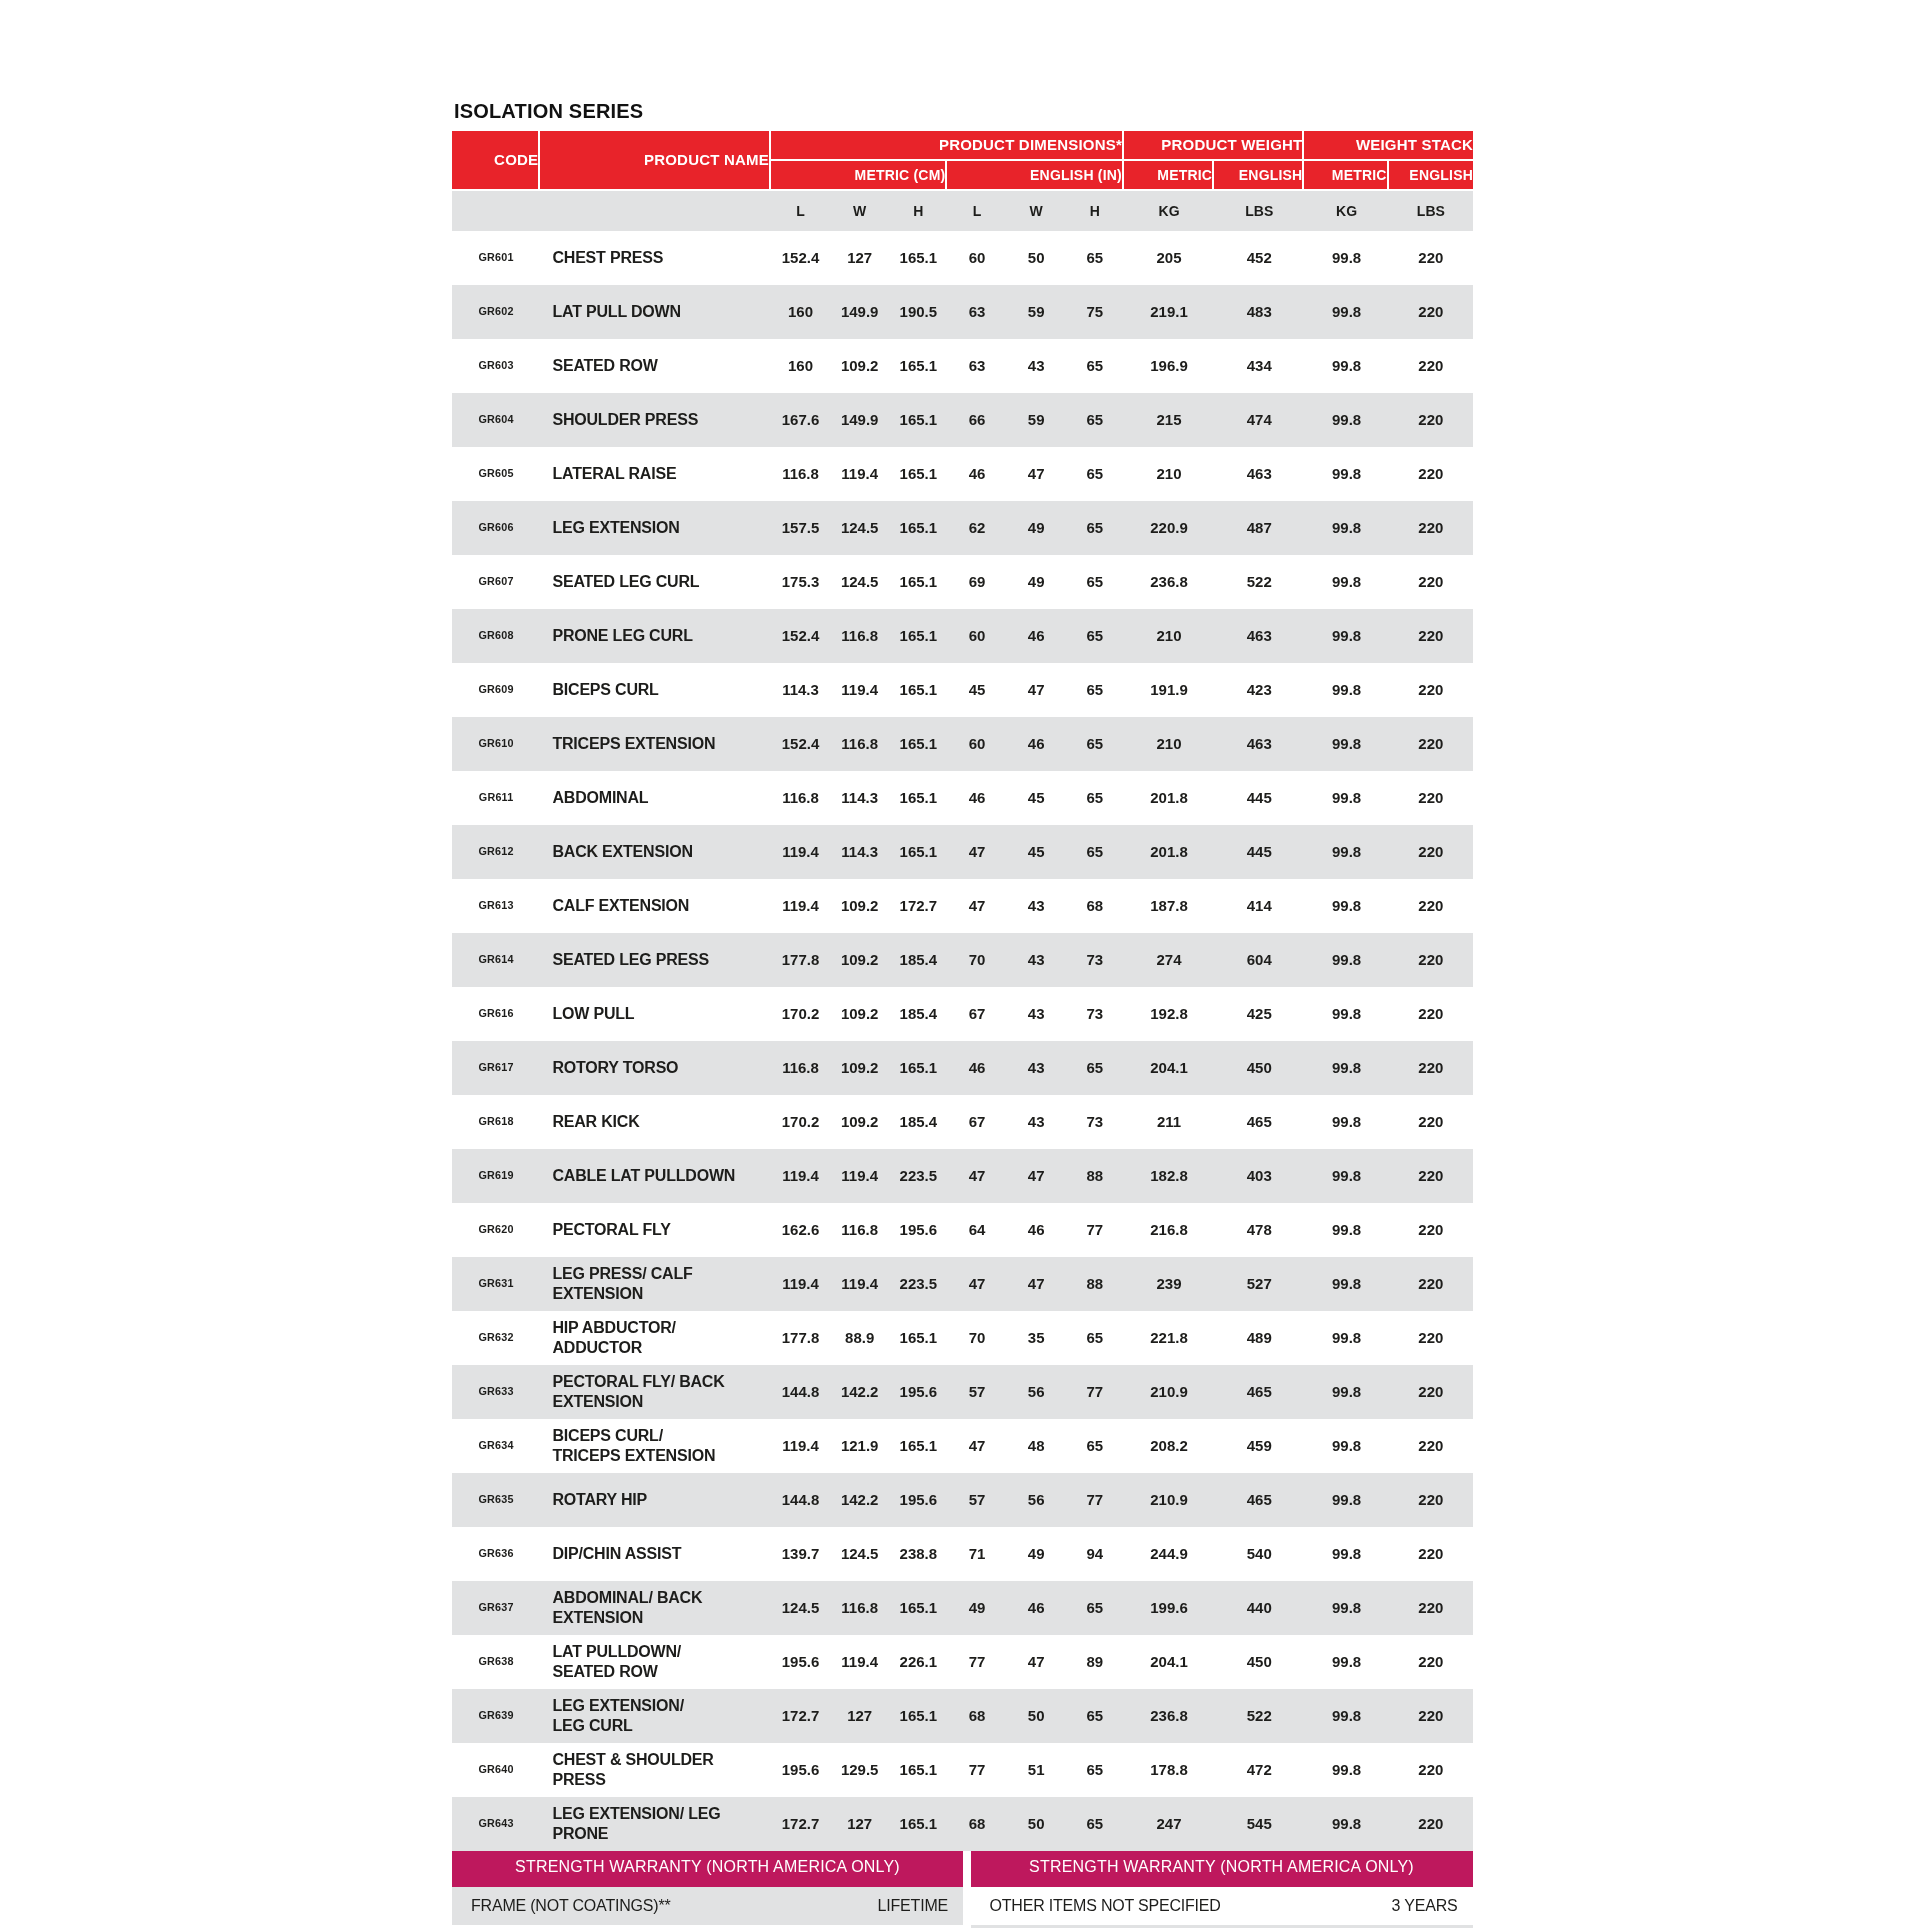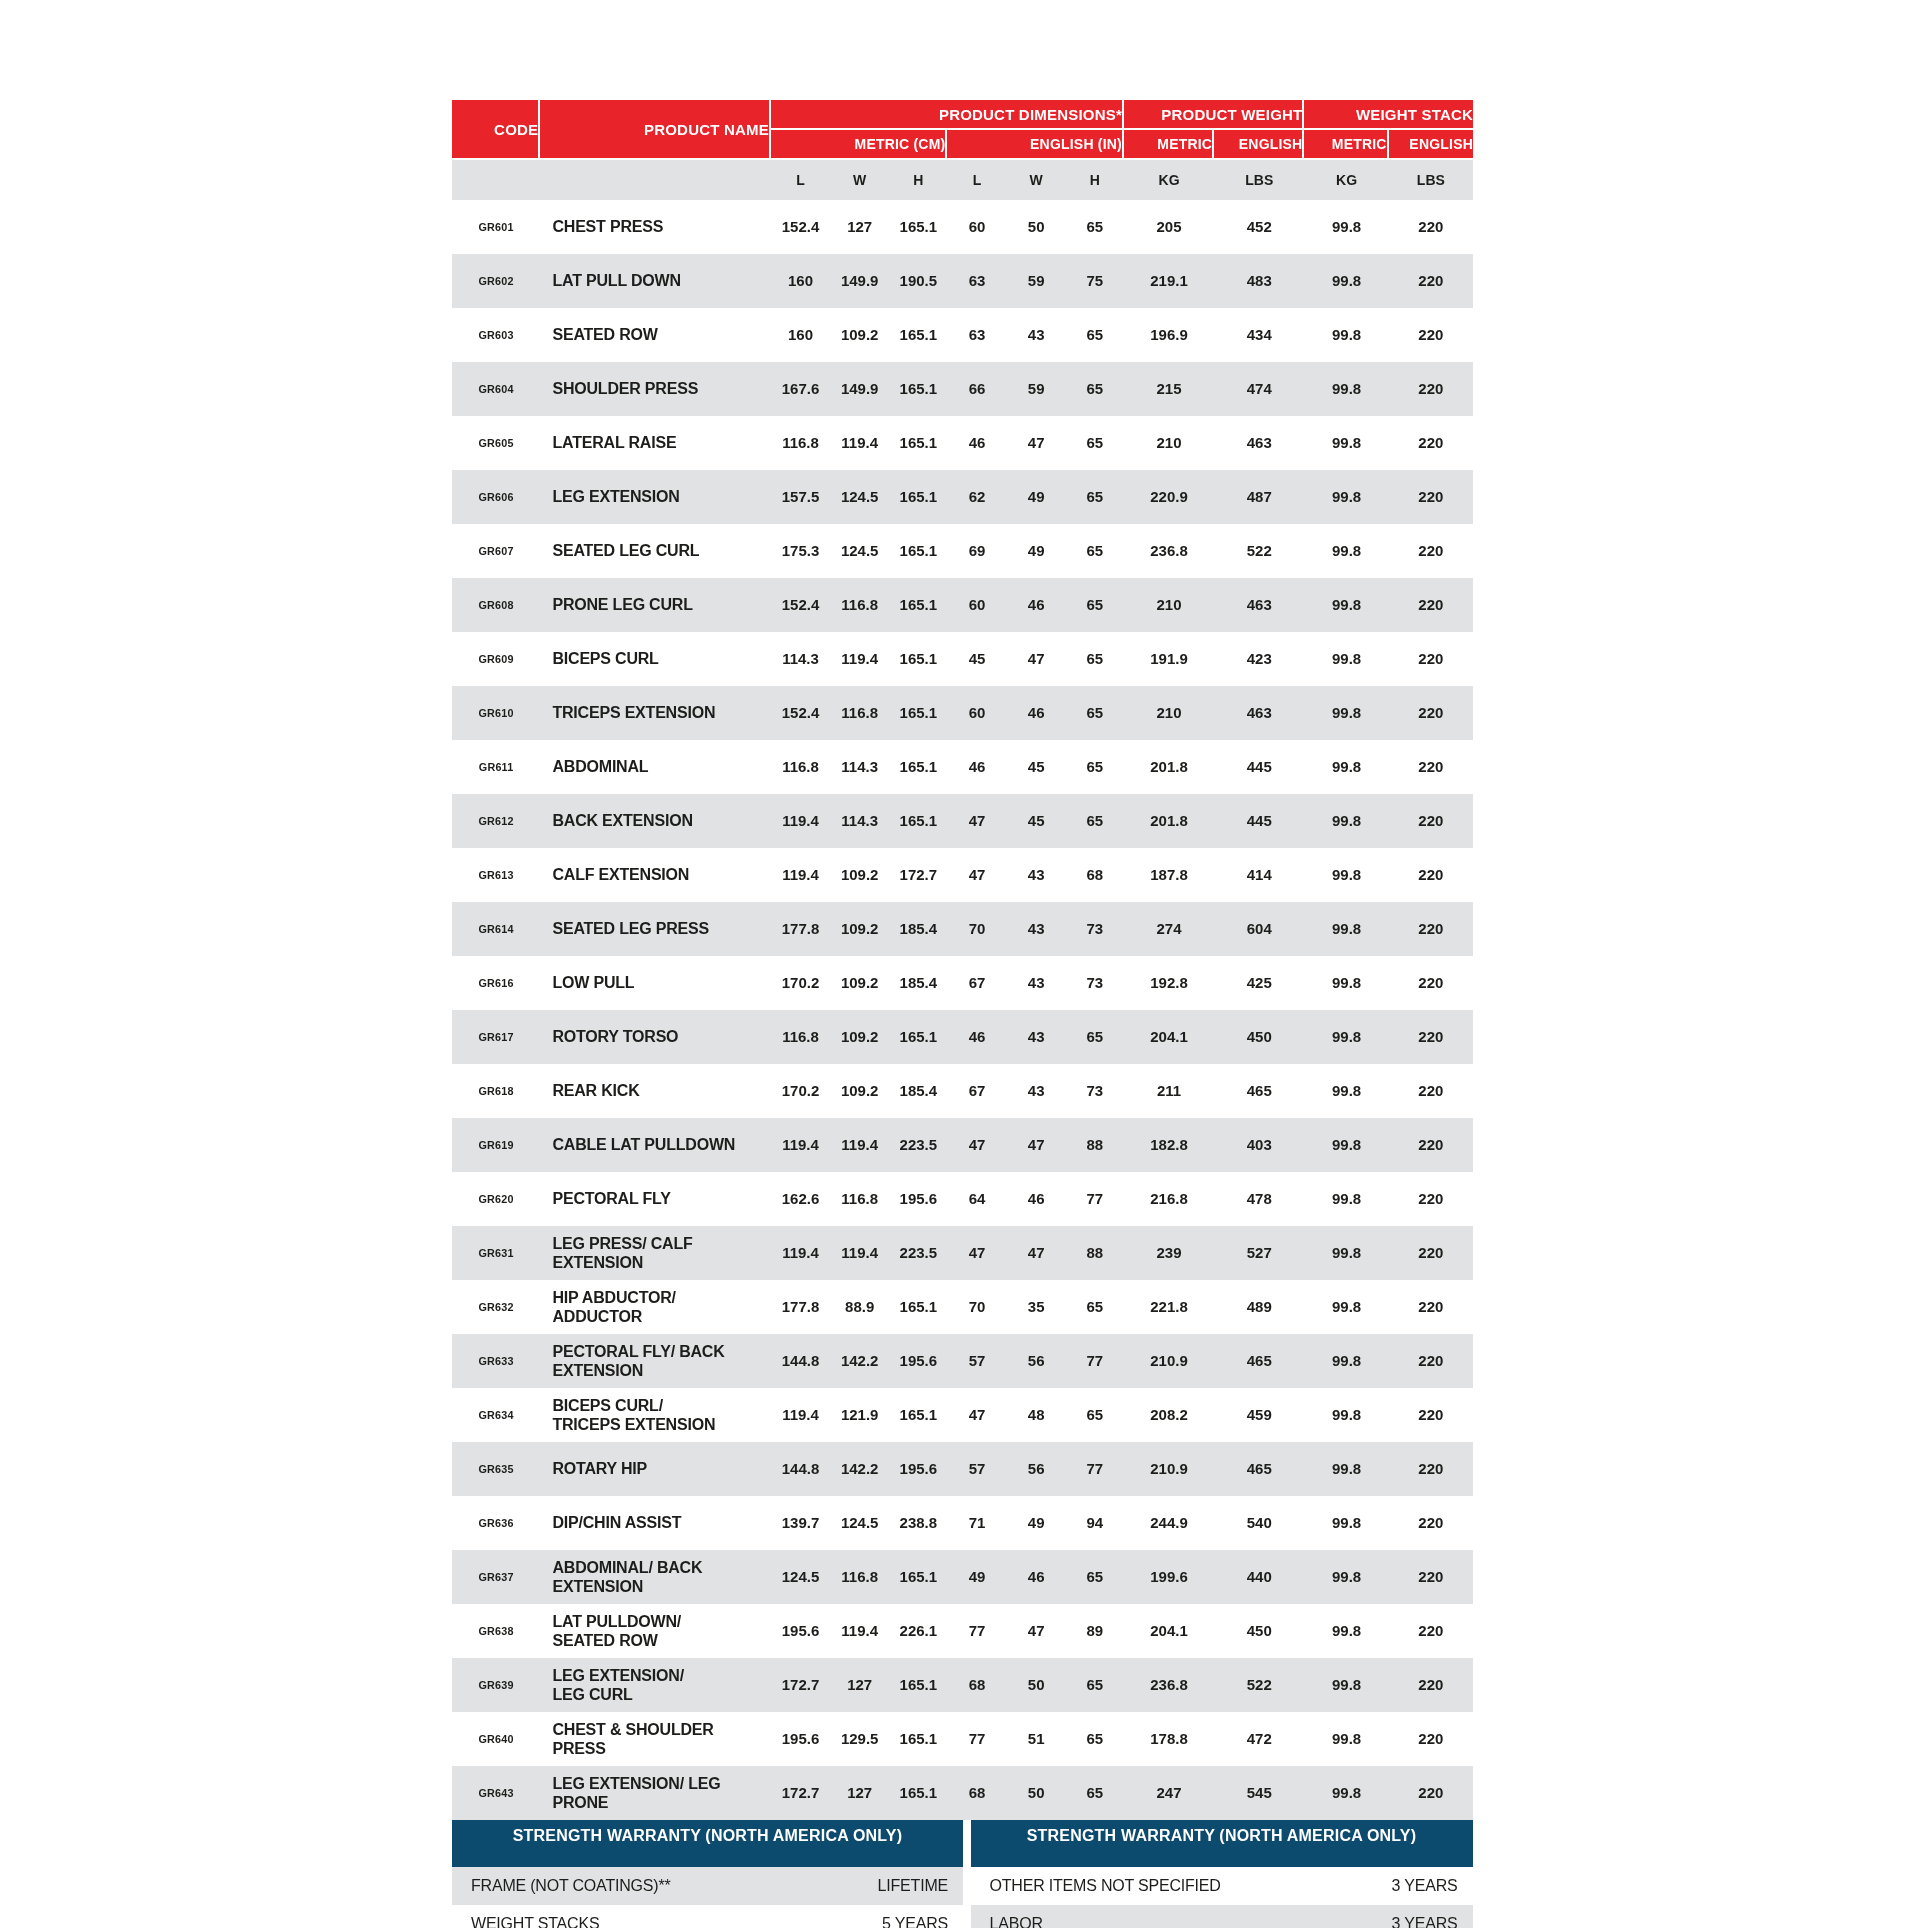--- a/index.html
+++ b/index.html
@@ -57,38 +57,39 @@
     text-align: left; font-size: 16px; letter-spacing: -0.2px;
     padding: 7.5px 3.8px 7.5px 12.2px; white-space: pre-line; line-height: 1.22;
   }
 
   
   .warranty-wrap { display: flex; gap: 7.5px; width: 1021px; }
   .wtable { flex: 0 0 auto; }
   .wtable.left  { width: 511px; }
   .wtable.right { width: 502px; }
   .whead {
-    background: #0c4a6e; color: #ffffff; font-weight: bold;
-    font-size: 16px; text-align: center; height: 47px; line-height: 32px;
+    background: #be185d; color: #ffffff; font-weight: normal;
+    font-size: 16px; text-align: center; height: 36px; line-height: 32px;
     letter-spacing: 0.2px;
   }
   .wrow {
     display: flex; justify-content: space-between; align-items: center;
     height: 38px; font-size: 16px; font-weight: normal; letter-spacing: -0.2px;
   }
   .wrow.shaded { background: #e1e2e3; }
   .wrow .witem { padding-left: 19px; }
   .wrow .wterm { padding-right: 15px; text-align: right; }
 </style>
 </head>
 <body>
 
 <div class="sheet">
   <div class="content">
 
+    <div class="series-title">ISOLATION SERIES</div>
 
     <table class="spec-table">
       <colgroup>
         <col class="c-code">
           <col class="c-name">
         <col class="c-dim">
           <col class="c-dim">
           <col class="c-dim2">
         <col class="c-dim">
           <col class="c-dim">

